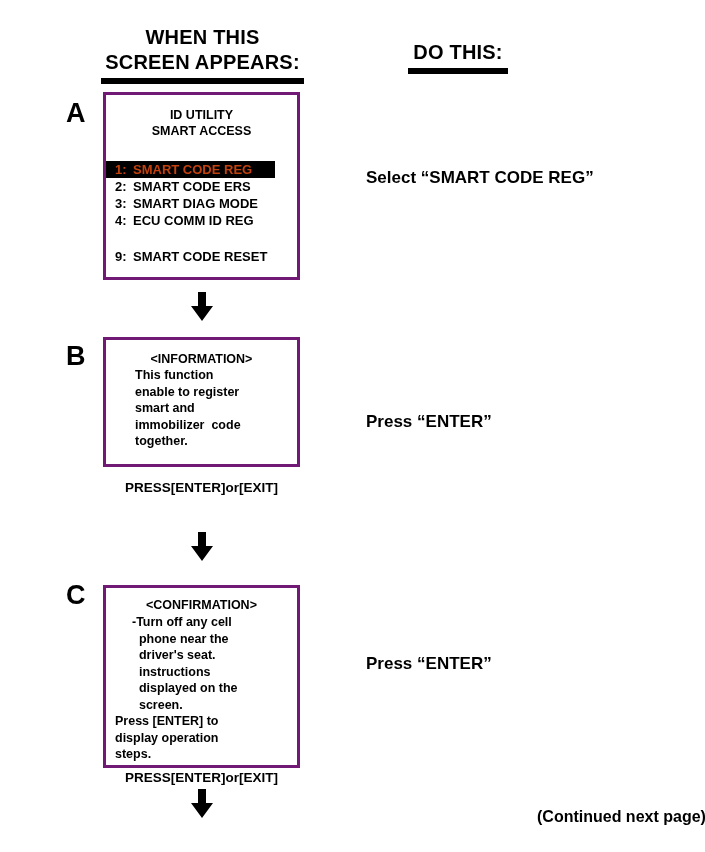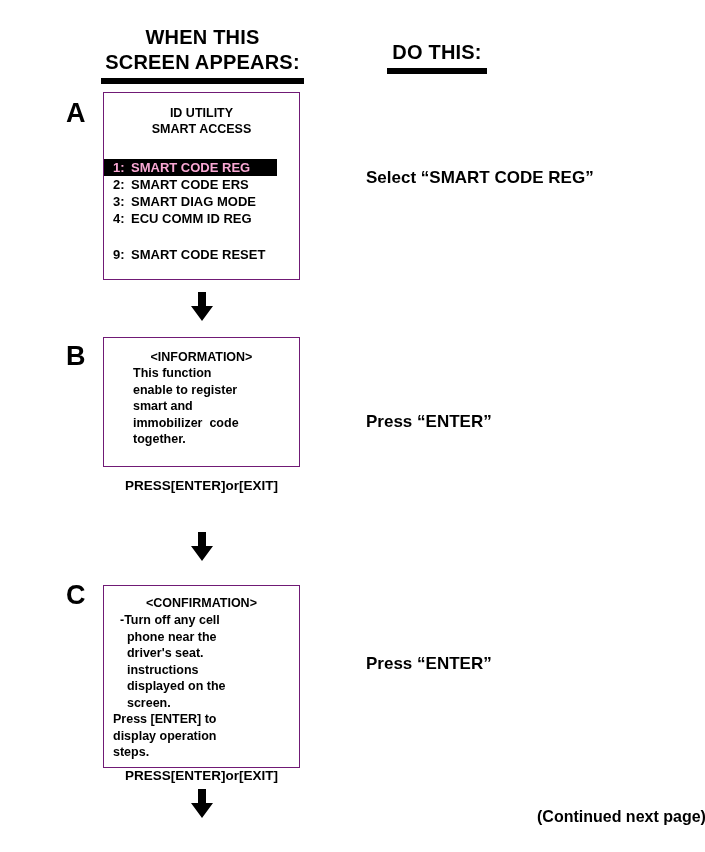--- a/index.html
+++ b/index.html
@@ -41,21 +41,21 @@
     margin-top: 3px;
   }
   #hdr-left {
     left: 101px;
     top: 14px;
     width: 203px;
     margin-top: 11px;
   }
   #hdr-left .hdr-rule { width: 203px; }
   #hdr-right {
-    left: 387px;
+    left: 408px;
     top: 40px;
     width: 100px;
   }
   #hdr-right .hdr-rule { width: 100px; }
 
   
   .step {
     position: absolute;
     left: 0;
     width: 705px;
@@ -67,21 +67,21 @@
     text-align: left;
     font-size: 27px;
     font-weight: bold;
     line-height: 27px;
   }
   .screen-box {
     position: absolute;
     left: 103px;
     width: 197px;
     box-sizing: border-box;
-    border: 1px solid #701a75;
+    border: 3px solid #701a75;
     background: #fff;
   }
   .action-text {
     position: absolute;
     left: 366px;
     font-size: 17px;
     font-weight: bold;
     line-height: 20px;
     white-space: nowrap;
     text-align: center;
@@ -105,21 +105,21 @@
   }
   .menu-item {
     font-size: 13px;
     line-height: 17px;
     padding: 0 0 0 9px;
     white-space: nowrap;
   }
   .menu-item .num { display: inline-block; width: 18px; }
   .menu-item.selected {
     background: #000;
-    color: #f9a8d4;
+    color: #c2410c;
     margin-right: 22px;
   }
   .body-line {
     font-size: 12.5px;
     line-height: 16.5px;
     white-space: pre;
   }
   .footer-line {
     font-size: 13.5px;
     line-height: 17px;
@@ -225,21 +225,21 @@
     <polygon points="8,0 16,0 16,14 23,14 12,29 1,14 8,14" fill="#000"></polygon>
   </svg>
 </div>
 
 <div class="step" id="step-c" style="top:578px;">
   <div class="step-letter" style="top:4px;">C</div>
 
   <div class="screen-box" id="box-c" style="top:7px;height:183px;">
     <div class="lcd lcd-title" style="margin-top:9px;">&lt;CONFIRMATION&gt;</div>
 
-    <div style="margin-top:1px;padding-left:16px;">
+    <div style="margin-top:1px;padding-left:26px;">
       <div class="lcd body-line">-Turn off any cell</div>
       <div class="lcd body-line">  phone near the</div>
       <div class="lcd body-line">  driver's seat.</div>
       <div class="lcd body-line">  instructions</div>
       <div class="lcd body-line">  displayed on the</div>
       <div class="lcd body-line">  screen.</div>
     </div>
     <div style="padding-left:9px;">
       <div class="lcd body-line">Press [ENTER] to</div>
       <div class="lcd body-line">display operation</div>

